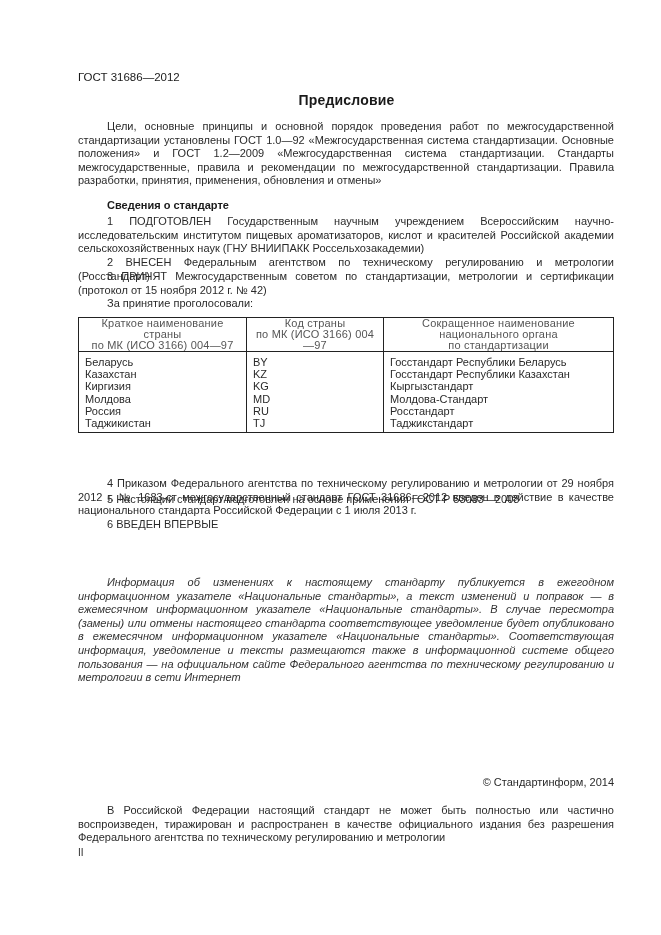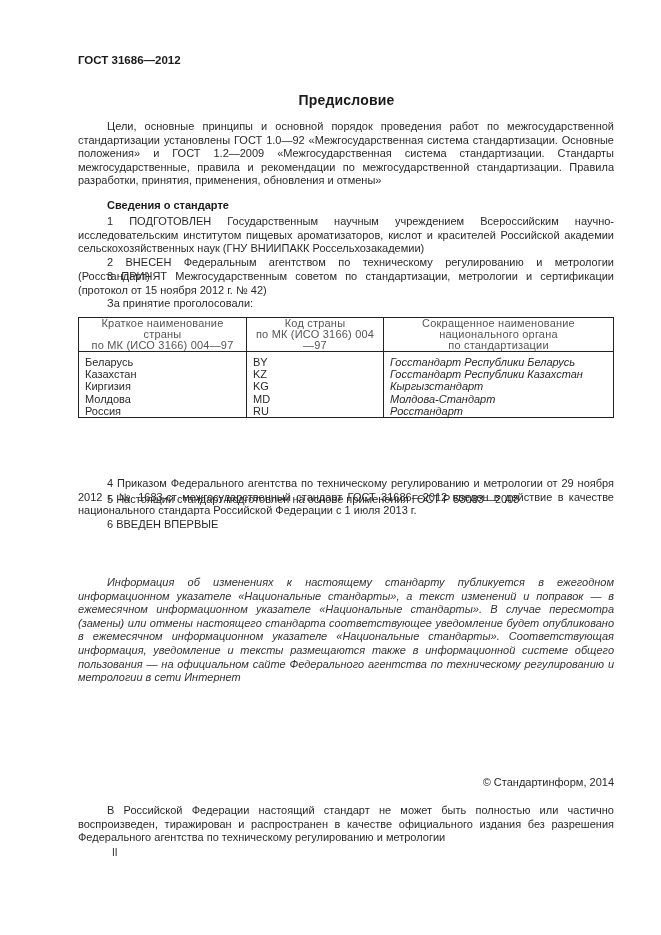--- a/index.html
+++ b/index.html
@@ -1,36 +1,36 @@
 <!DOCTYPE html>
 <html><head>
 <meta charset="utf-8">
 <style>
   html, body { margin:0; padding:0; background:#ffffff; }
   body { width:661px; height:935px; position:relative; overflow:hidden;
          font-family:"Liberation Sans", sans-serif; color:#2a2a2a; }
   .abs { position:absolute; }
-  .doc-code { left:78px; top:54px; font-size:11.5px; font-weight:bold; color:#1a1a1a; }
+  .doc-code { left:78px; top:71px; font-size:11.5px; font-weight:normal; color:#1a1a1a; }
   .title { left:0; width:661px; top:92px; text-align:center; font-size:14px; font-weight:bold; letter-spacing:0.2px; color:#1a1a1a; }
   .title span { position:relative; left:16px; }
   .para { left:78px; width:536px; font-size:11px; line-height:13.6px; text-align:justify; }
   .indent { text-indent:29px; }
   .subhead { left:107px; top:199px; font-size:11px; font-weight:bold; color:#1a1a1a; }
   table.votes { position:absolute; left:78px; top:317px; width:536px; border-collapse:collapse; font-size:11px; }
   table.votes th { font-weight:normal; font-size:11px; color:#555; line-height:11px; height:29px; border:1px solid #222; border-left:none; border-right:1px solid #222; padding:0 4px; vertical-align:middle; letter-spacing:0.2px; }
   table.votes th:last-child { border-right:none; }
   table.votes { border-left:1px solid #222; border-right:1px solid #222; border-top:1px solid #222; border-bottom:1px solid #222; }
   table.votes td { padding:0 6px; line-height:12.2px; border-right:1px solid #222; vertical-align:top; }
-  table.votes td:last-child { border-right:none;font-style:italic; }
+  table.votes td:last-child { border-right:none; }
   table.votes tr.first td { padding-top:4px; }
   table.votes tr.last td { padding-bottom:3px; }
   .c1 { width:155px; } .c2 { width:124px; } .c3 { text-align:left; }
   .italic { font-style:italic; color:#333; }
   .copyright { right:47px; top:776px; font-size:11px; }
-  .pagenum { left:78px; top:847px; font-size:10px;margin-left:34px; }
+  .pagenum { left:78px; top:847px; font-size:10px; }
 </style>
 </head>
 <body>
 
 <div class="abs doc-code">ГОСТ 31686—2012</div>
 
 <div class="abs title"><span>Предисловие</span></div>
 
 <div class="abs para indent" style="top:120px;">Цели, основные принципы и основной порядок проведения работ по межгосударственной стандартизации установлены ГОСТ 1.0—92 «Межгосударственная система стандартизации. Основные положения» и ГОСТ 1.2—2009 «Межгосударственная система стандартизации. Стандарты межгосударственные, правила и рекомендации по межгосударственной стандартизации. Правила разработки, принятия, применения, обновления и отмены»</div>
 
@@ -68,20 +68,25 @@
     <tr>
       <td class="c1">Молдова</td>
       <td class="c2">MD</td>
       <td class="c3">Молдова-Стандарт</td>
     </tr>
     <tr>
       <td class="c1">Россия</td>
       <td class="c2">RU</td>
       <td class="c3">Росстандарт</td>
     </tr>
+    <tr class="last">
+      <td class="c1">Таджикистан</td>
+      <td class="c2">TJ</td>
+      <td class="c3">Таджикстандарт</td>
+    </tr>
   </tbody>
 </table>
 
 <div class="abs para indent" style="top:477px;">4 Приказом Федерального агентства по техническому регулированию и метрологии от 29 ноября 2012 г. № 1683-ст межгосударственный стандарт ГОСТ 31686—2012 введен в действие в качестве национального стандарта Российской Федерации с 1 июля 2013 г.</div>
 <div class="abs para indent" style="top:493px;">5 Настоящий стандарт подготовлен на основе применения ГОСТ Р 53083—2008</div>
 <div class="abs para indent" style="top:518px;">6 ВВЕДЕН ВПЕРВЫЕ</div>
 
 <div class="abs para indent italic" style="top:576px;">Информация об изменениях к настоящему стандарту публикуется в ежегодном информационном указателе «Национальные стандарты», а текст изменений и поправок — в ежемесячном информационном указателе «Национальные стандарты». В случае пересмотра (замены) или отмены настоящего стандарта соответствующее уведомление будет опубликовано в ежемесячном информационном указателе «Национальные стандарты». Соответствующая информация, уведомление и тексты размещаются также в информационной системе общего пользования — на официальном сайте Федерального агентства по техническому регулированию и метрологии в сети Интернет</div>
 
 <div class="abs copyright">© Стандартинформ, 2014</div>

